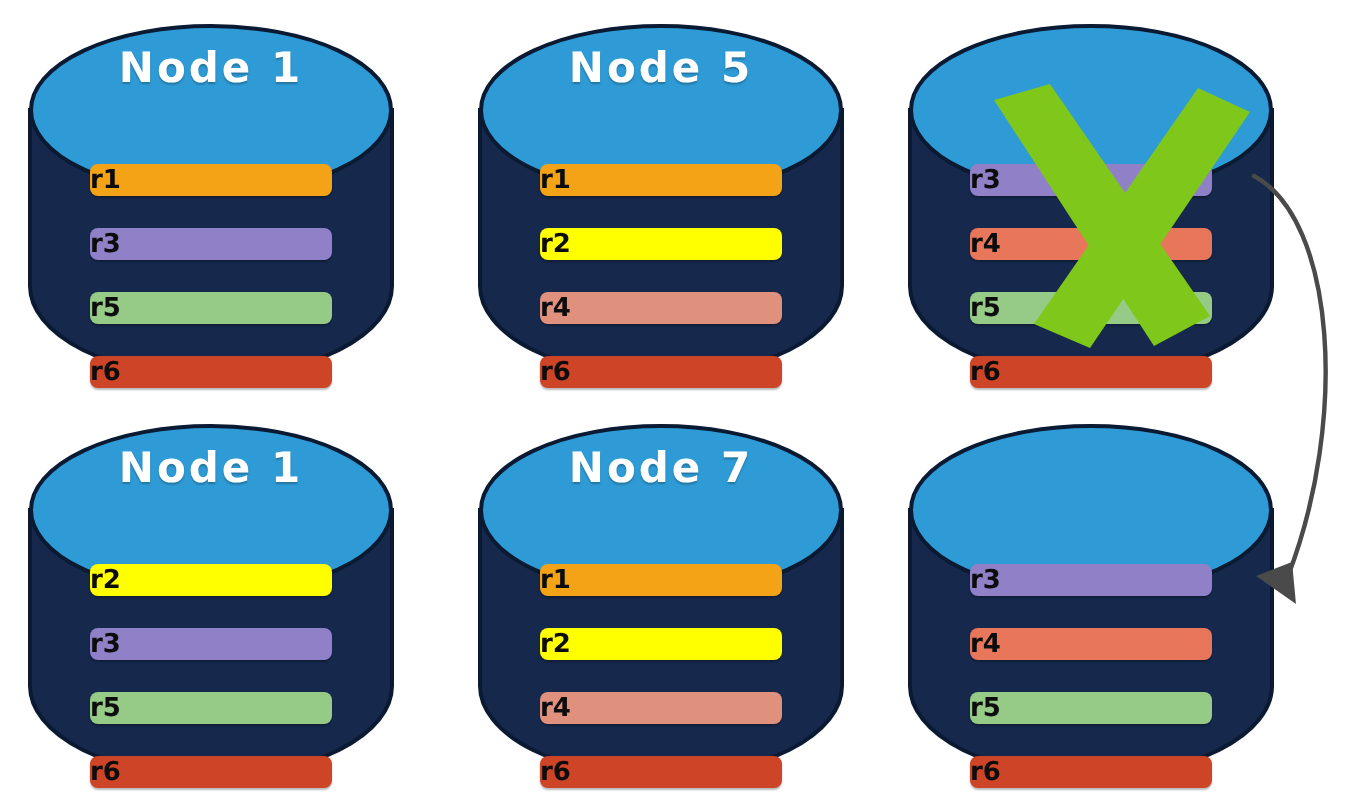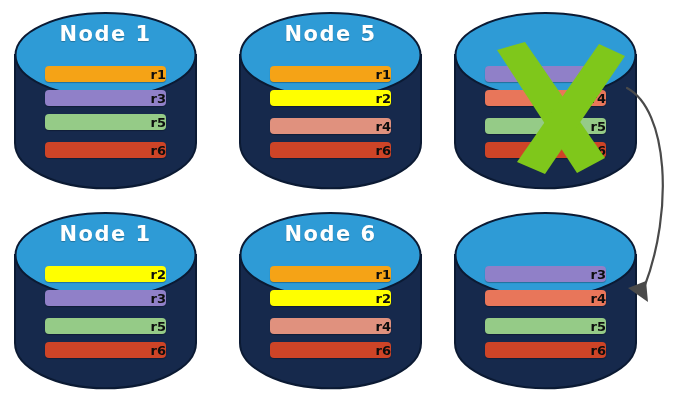--- a/index.html
+++ b/index.html
@@ -51,21 +51,22 @@
     width: 121px;
   }
   .bar {
     position: relative;
     height: 16px;
     border-radius: 4px;
     margin-bottom: 8px;
     box-shadow: 0 1px 1px rgba(0,0,0,0.28);
     display: flex;
     align-items: center;
-    justify-content: flex-end;
+    justify-content: flex-start;
+    margin-top: 16px;
   }
   .bar-label {
     font-size: 13px;
     font-weight: bold;
     color: #0d0d0d;
     font-family: "DejaVu Sans", "Liberation Sans", sans-serif;
     line-height: 1;
   }
   .gap-wide { margin-bottom: 12px; }
   .overlay-x {
@@ -177,21 +178,21 @@
         <span class="bar-label">r6</span>
       </div>
     </div>
   </div>
 
   <div class="node" style="left:238px; top:208px;">
     <svg class="node-svg" viewBox="0 0 185 182">
       <path d="M2,47 L2,135 A90,45 0 0 0 183,135 L183,47 Z" fill="#16294C" stroke="#0B1A33" stroke-width="2"></path>
       <ellipse cx="92.5" cy="47" rx="90" ry="42" fill="#2E9BD6" stroke="#0B1A33" stroke-width="2"></ellipse>
     </svg>
-    <div class="node-title">Node 6</div>
+    <div class="node-title">Node 7</div>
     <div class="bars">
       <div class="bar" style="background:#F5A316;">
         <span class="bar-label">r1</span>
       </div>
       <div class="bar gap-wide" style="background:#FFFF00;">
         <span class="bar-label">r2</span>
       </div>
       <div class="bar" style="background:#E0917E;">
         <span class="bar-label">r4</span>
       </div>

